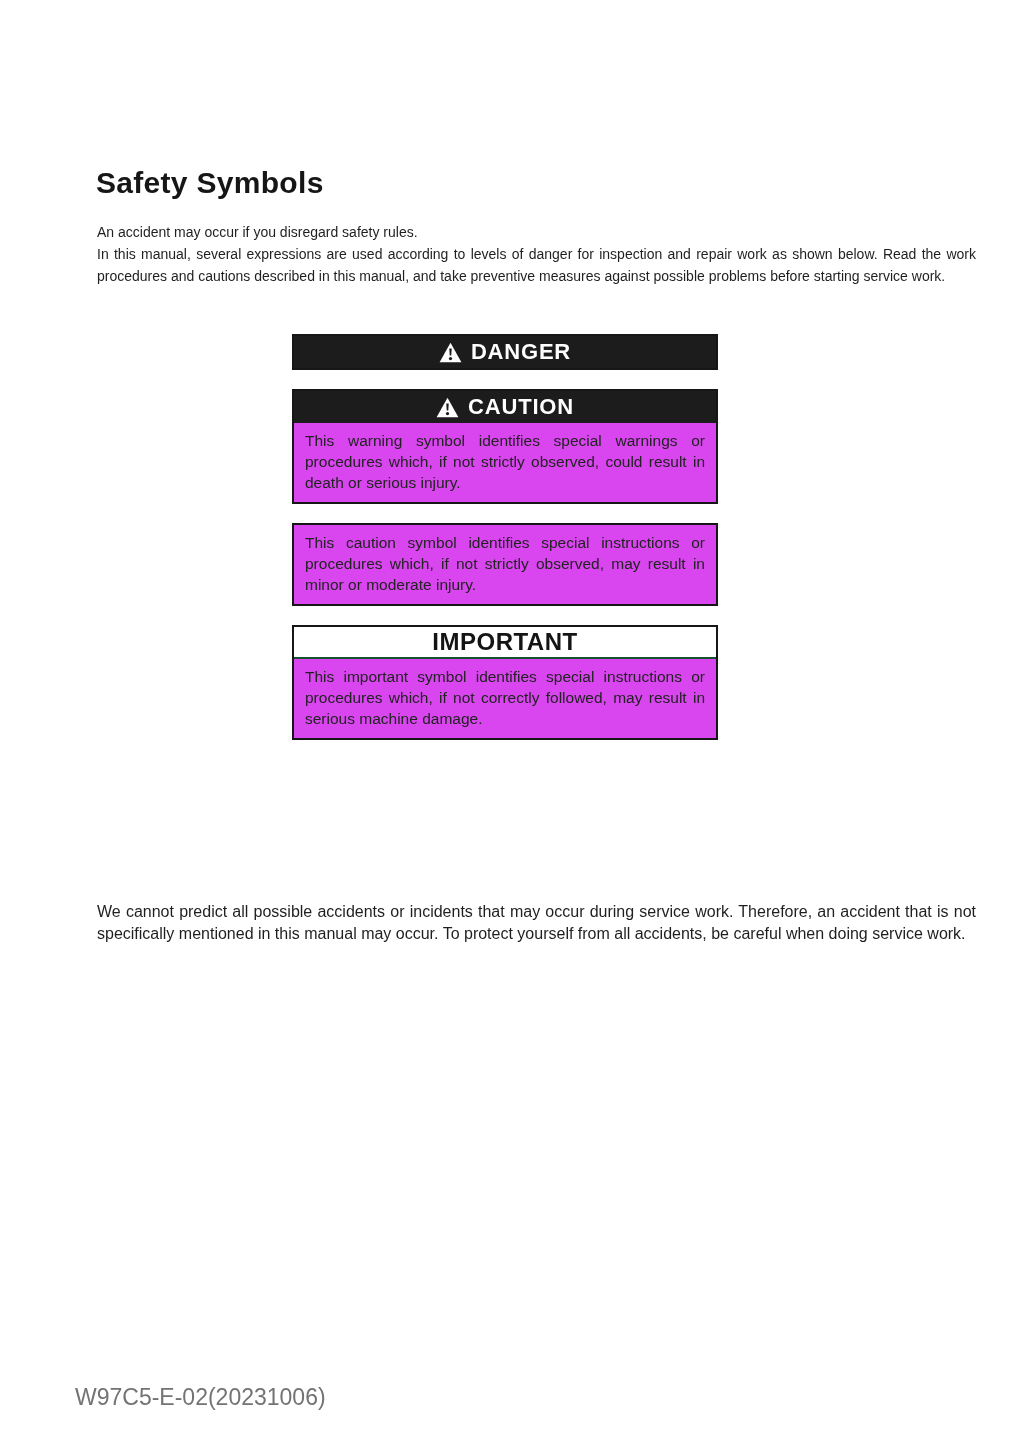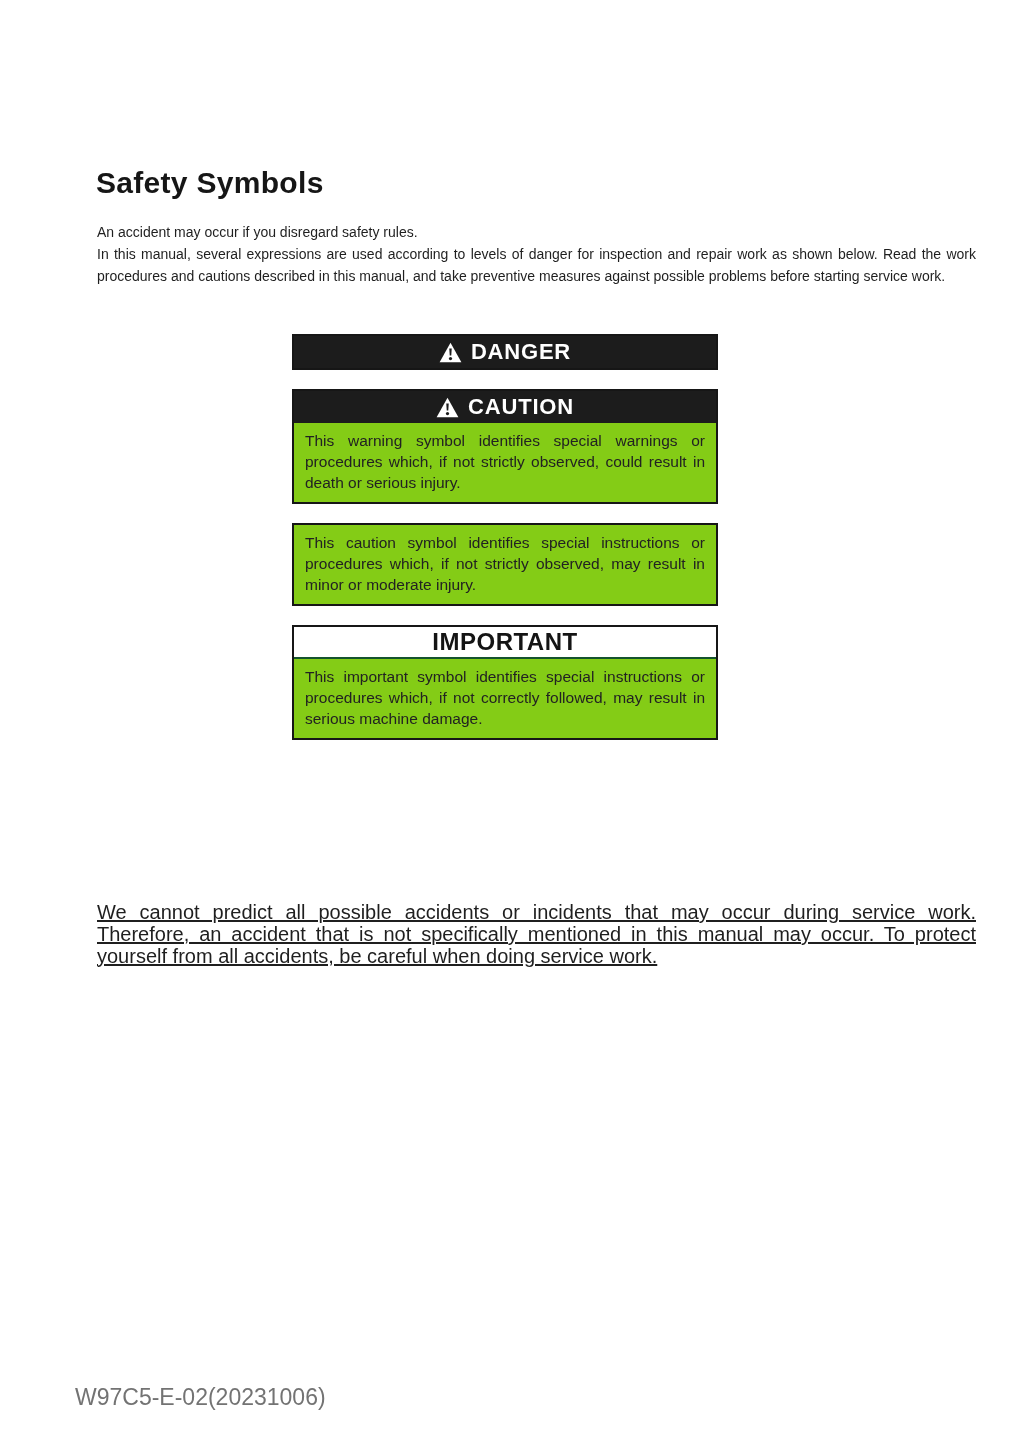--- a/index.html
+++ b/index.html
@@ -34,21 +34,21 @@
   .intro .rest { text-align: justify; }
   .boxes {
     position: absolute;
     left: 292px;
     top: 326px;
     width: 426px;
   }
   .sbox {
     border: 2px solid #161616;
     margin-bottom: 19px;
-    background: #84cc16;
+    background: #d946ef;
   }
   .sbox-header {
     height: 32px;
     display: flex;
     align-items: center;
     justify-content: center;
     gap: 9px;
   }
   .sbox-header.dark {
     background: #1c1c1c;
@@ -71,24 +71,23 @@
     font-size: 15.5px;
     line-height: 21px;
     text-align: justify;
     color: #222222;
   }
   .closing {
     position: absolute;
     left: 97px;
     top: 893px;
     width: 879px;
-    font-size: 20px;
+    font-size: 16px;
     line-height: 22px;
     text-align: justify;
-    text-decoration: underline;
   }
   .footer {
     position: absolute;
     left: 75px;
     top: 1376px;
     font-size: 23px;
     color: #737373;
   }
 </style>
 </head>

